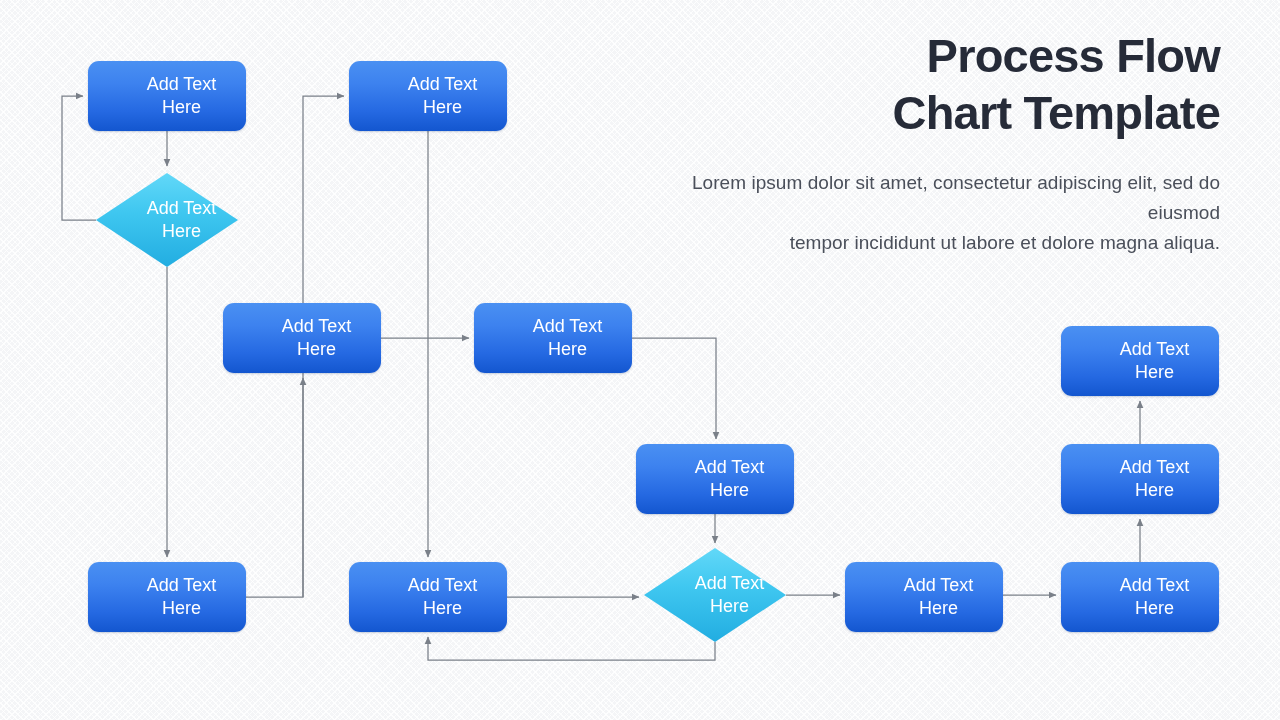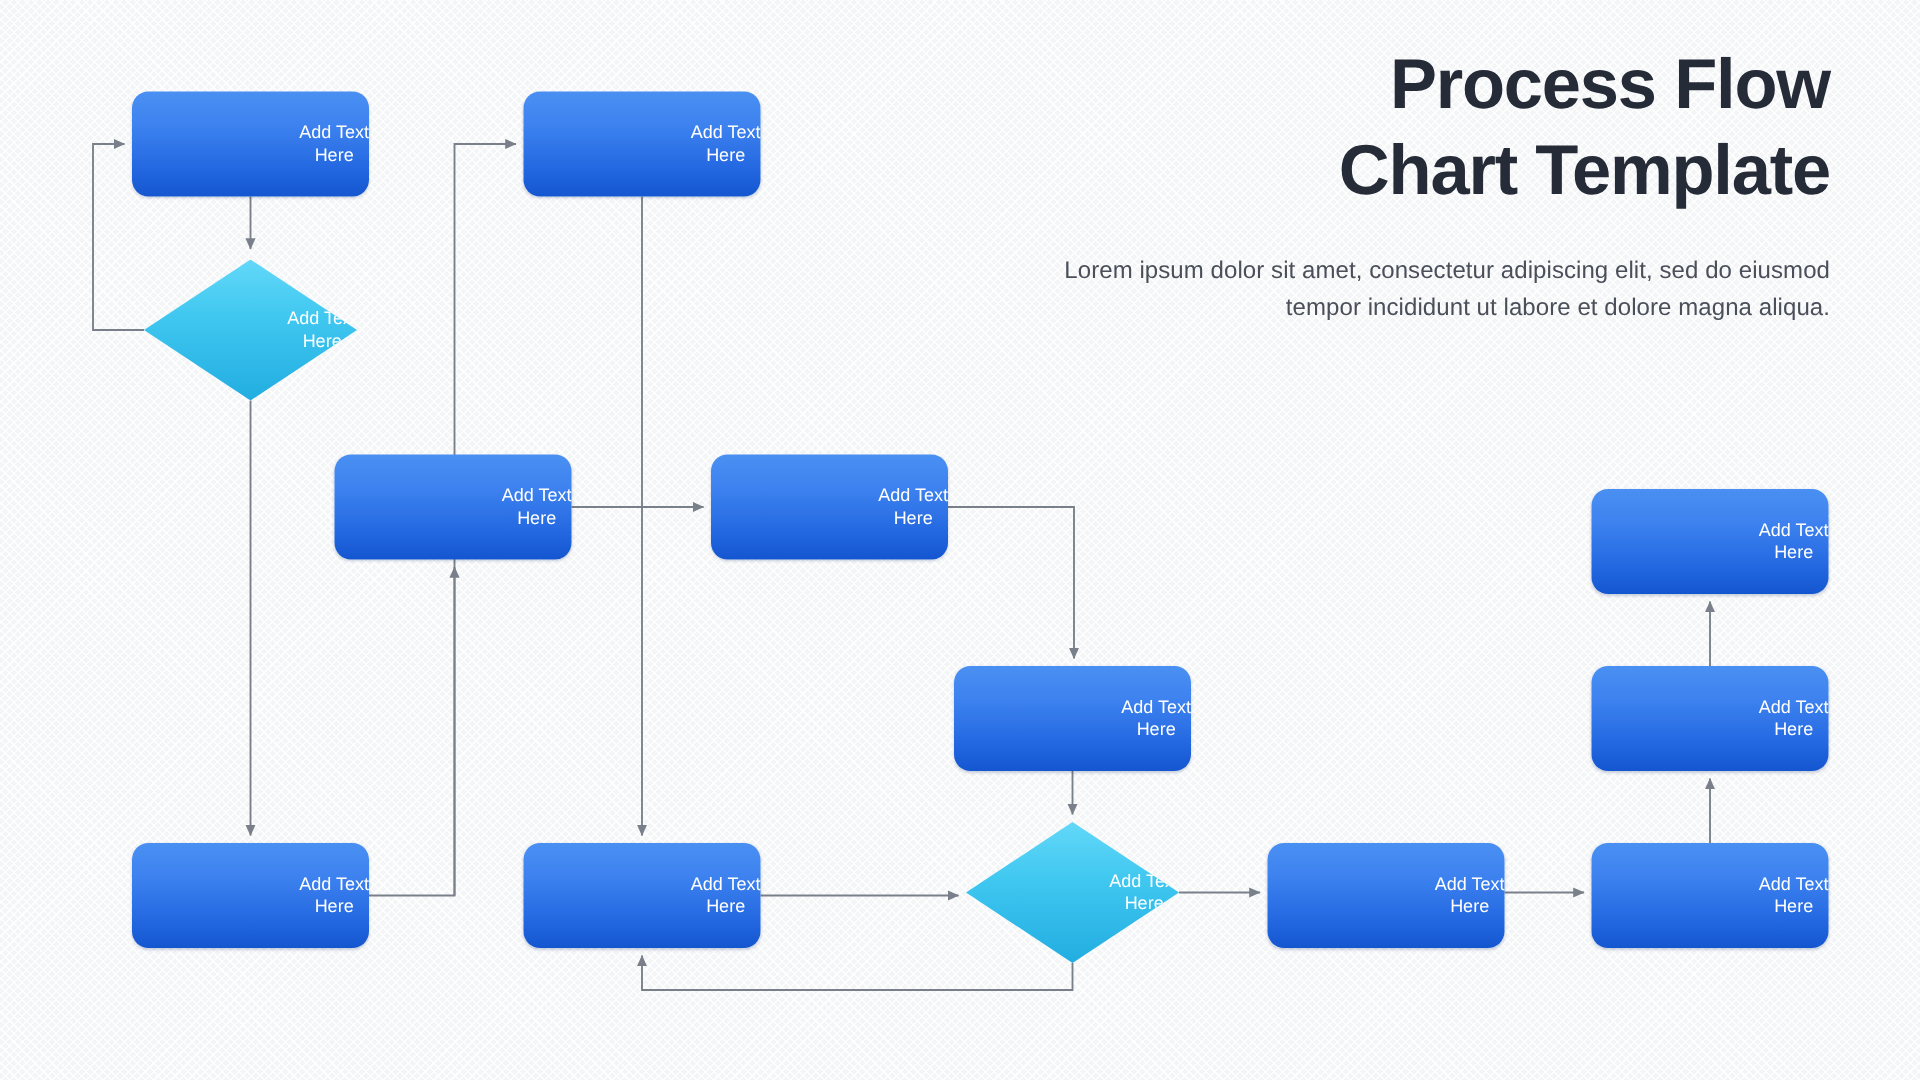--- a/index.html
+++ b/index.html
@@ -34,21 +34,21 @@
     font-family: "Liberation Sans", sans-serif;
     font-weight: bold;
     font-size: 47px;
     line-height: 1.22;
     letter-spacing: -0.8px;
     color: #262b38;
     white-space: pre-line;
   }
   #page-subtitle {
     margin: 26px 0 0 0;
-    font-size: 16px;
+    font-size: 19px;
     line-height: 1.58;
     color: #4a4f5a;
     letter-spacing: 0.05px;
     white-space: pre-line;
   }
 
   
   #diagram {
     position: absolute;
     inset: 0;
@@ -60,23 +60,23 @@
     height: 720px;
     pointer-events: none;
   }
 
   
   .node {
     position: absolute;
     box-sizing: border-box;
     display: flex;
     align-items: center;
-    justify-content: flex-end;
+    justify-content: center;
     color: #ffffff;
-    font-size: 12px;
+    font-size: 18px;
     line-height: 1.28;
     text-align: center;
     white-space: pre-line;
     user-select: none;
     padding-left: 29px;
   }
   .node.process {
     border-radius: 11px;
     background: linear-gradient(180deg, #4a90f2 0%, #3d82ef 32%, #2569e2 72%, #1356cf 100%);
     box-shadow: 0 1px 2px rgba(20,50,110,0.22);

